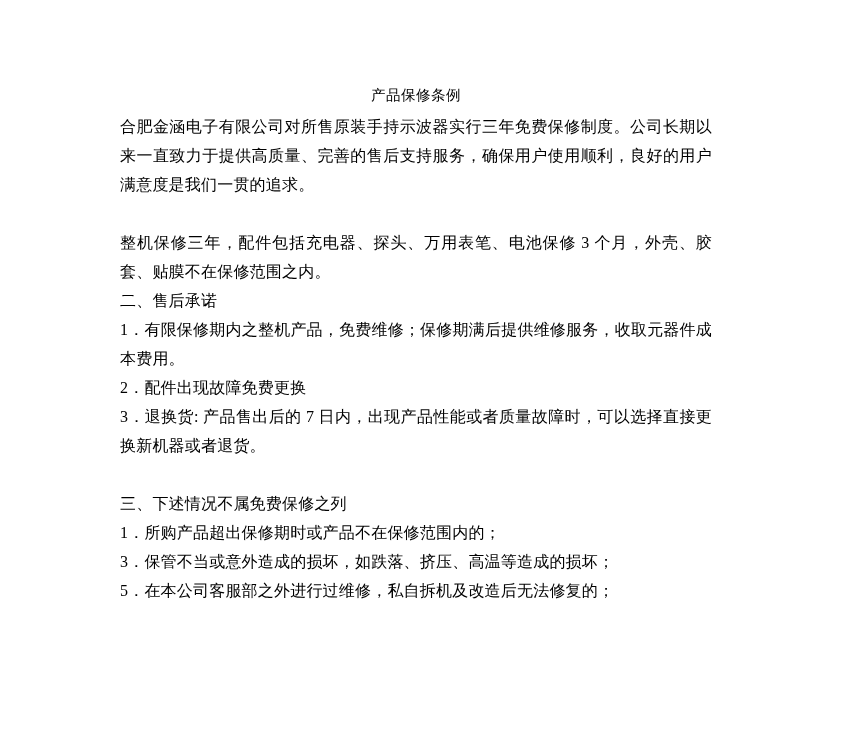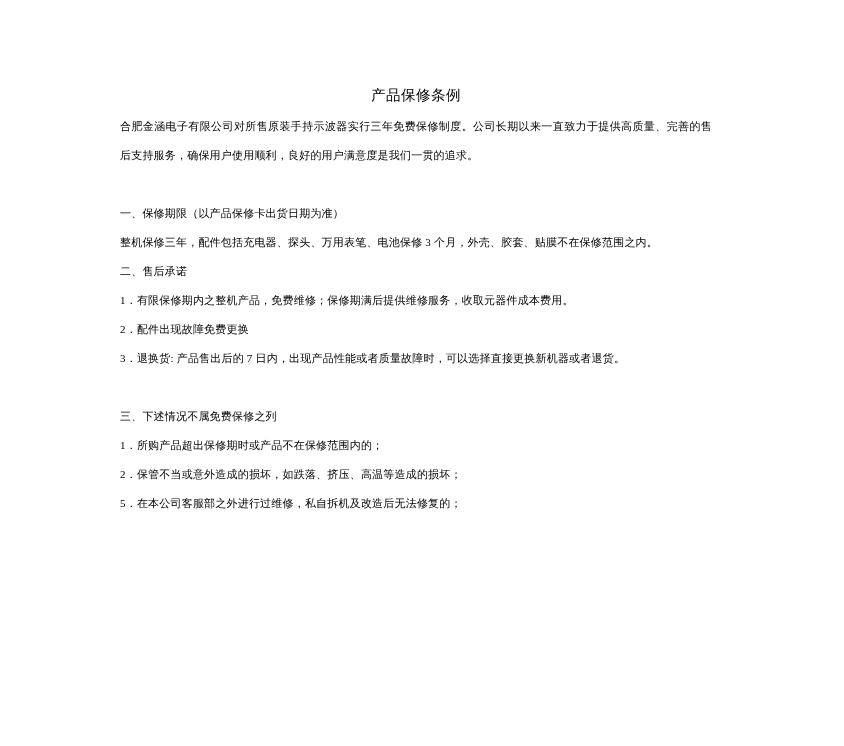--- a/index.html
+++ b/index.html
@@ -28,21 +28,21 @@
   }
   .doc-title {
     text-align: center;
     font-size: 14.5px;
     line-height: 22px;
     margin: 0 0 6px 0;
     letter-spacing: 0.5px;
   }
   p {
     margin: 0;
-    font-size: 11px;
+    font-size: 16px;
     line-height: 29px;
     text-align: justify;
     text-justify: inter-ideograph;
     letter-spacing: 0.2px;
   }
   .intro {
     text-align: justify;
   }
   .spacer {
     height: 29px;
@@ -53,29 +53,28 @@
 
 <div class="page">
   <div class="doc">
 
     <div class="doc-title">产品保修条例</div>
 
     <p class="intro">合肥金涵电子有限公司对所售原装手持示波器实行三年免费保修制度。公司长期以来一直致力于提供高质量、完善的售后支持服务，确保用户使用顺利，良好的用户满意度是我们一贯的追求。</p>
 
     <div class="spacer"></div>
 
-    <p>一、保修期限（以产品保修卡出货日期为准）</p>
     <p>整机保修三年，配件包括充电器、探头、万用表笔、电池保修 3 个月，外壳、胶套、贴膜不在保修范围之内。</p>
 
     <p> 二、售后承诺</p>
     <p>1．有限保修期内之整机产品，免费维修；保修期满后提供维修服务，收取元器件成本费用。</p>
     <p>2．配件出现故障免费更换</p>
     <p>3．退换货: 产品售出后的 7 日内，出现产品性能或者质量故障时，可以选择直接更换新机器或者退货。</p>
 
     <div class="spacer"></div>
 
     <p>三、下述情况不属免费保修之列</p>
     <p>1．所购产品超出保修期时或产品不在保修范围内的；</p>
-    <p>2．保管不当或意外造成的损坏，如跌落、挤压、高温等造成的损坏；</p>
+    <p>3．保管不当或意外造成的损坏，如跌落、挤压、高温等造成的损坏；</p>
     <p>5．在本公司客服部之外进行过维修，私自拆机及改造后无法修复的；</p>
 
   </div>
 </div>
 
 </body></html>

